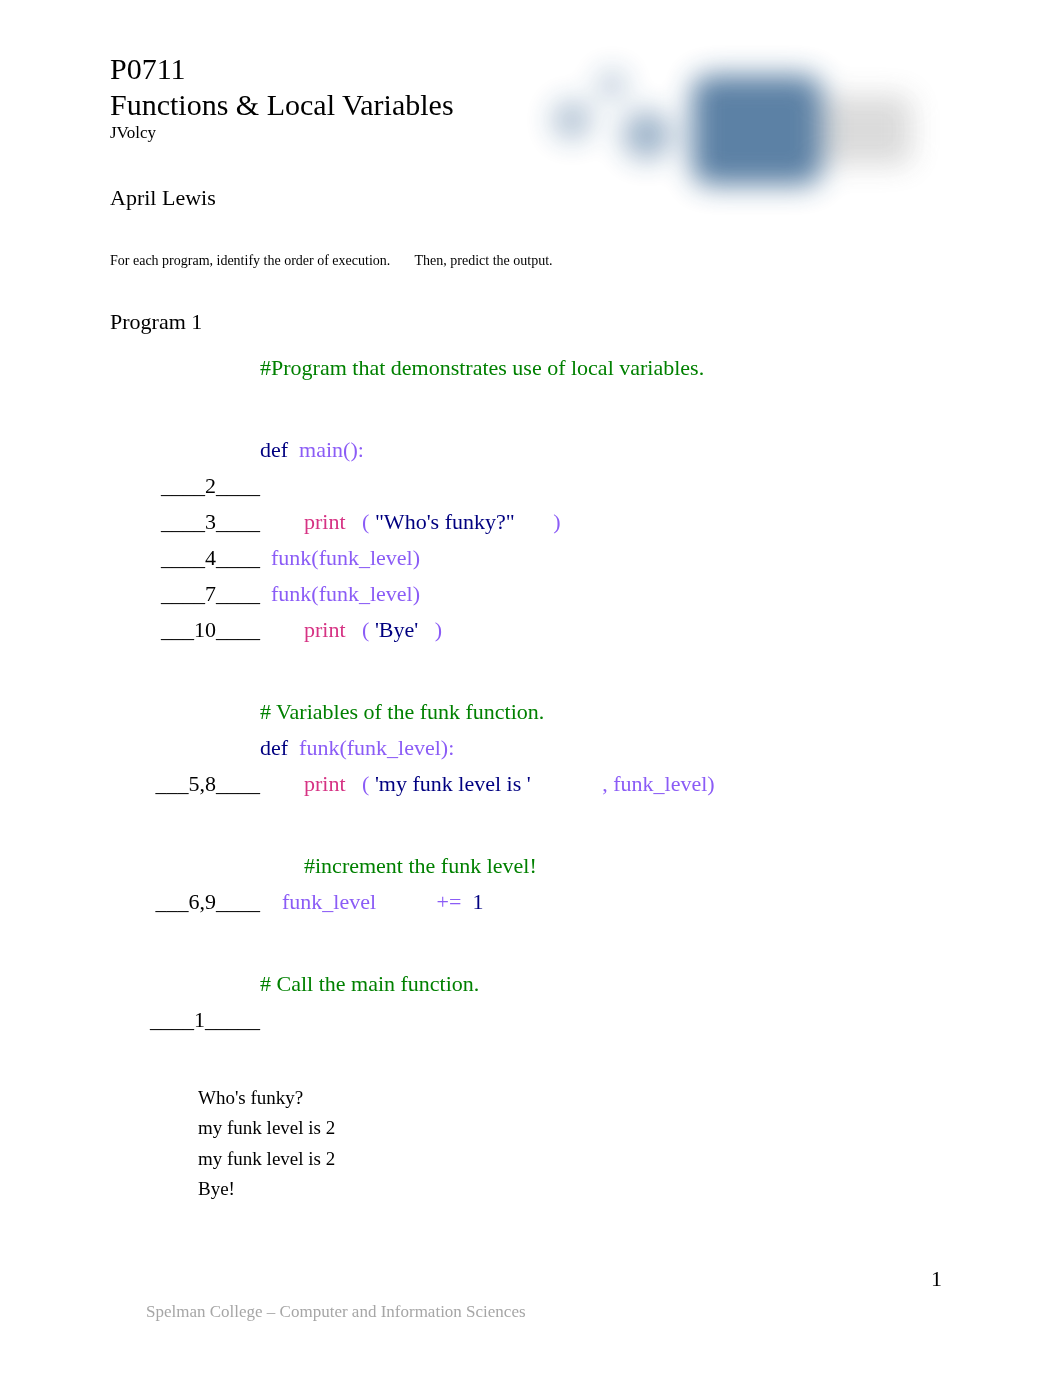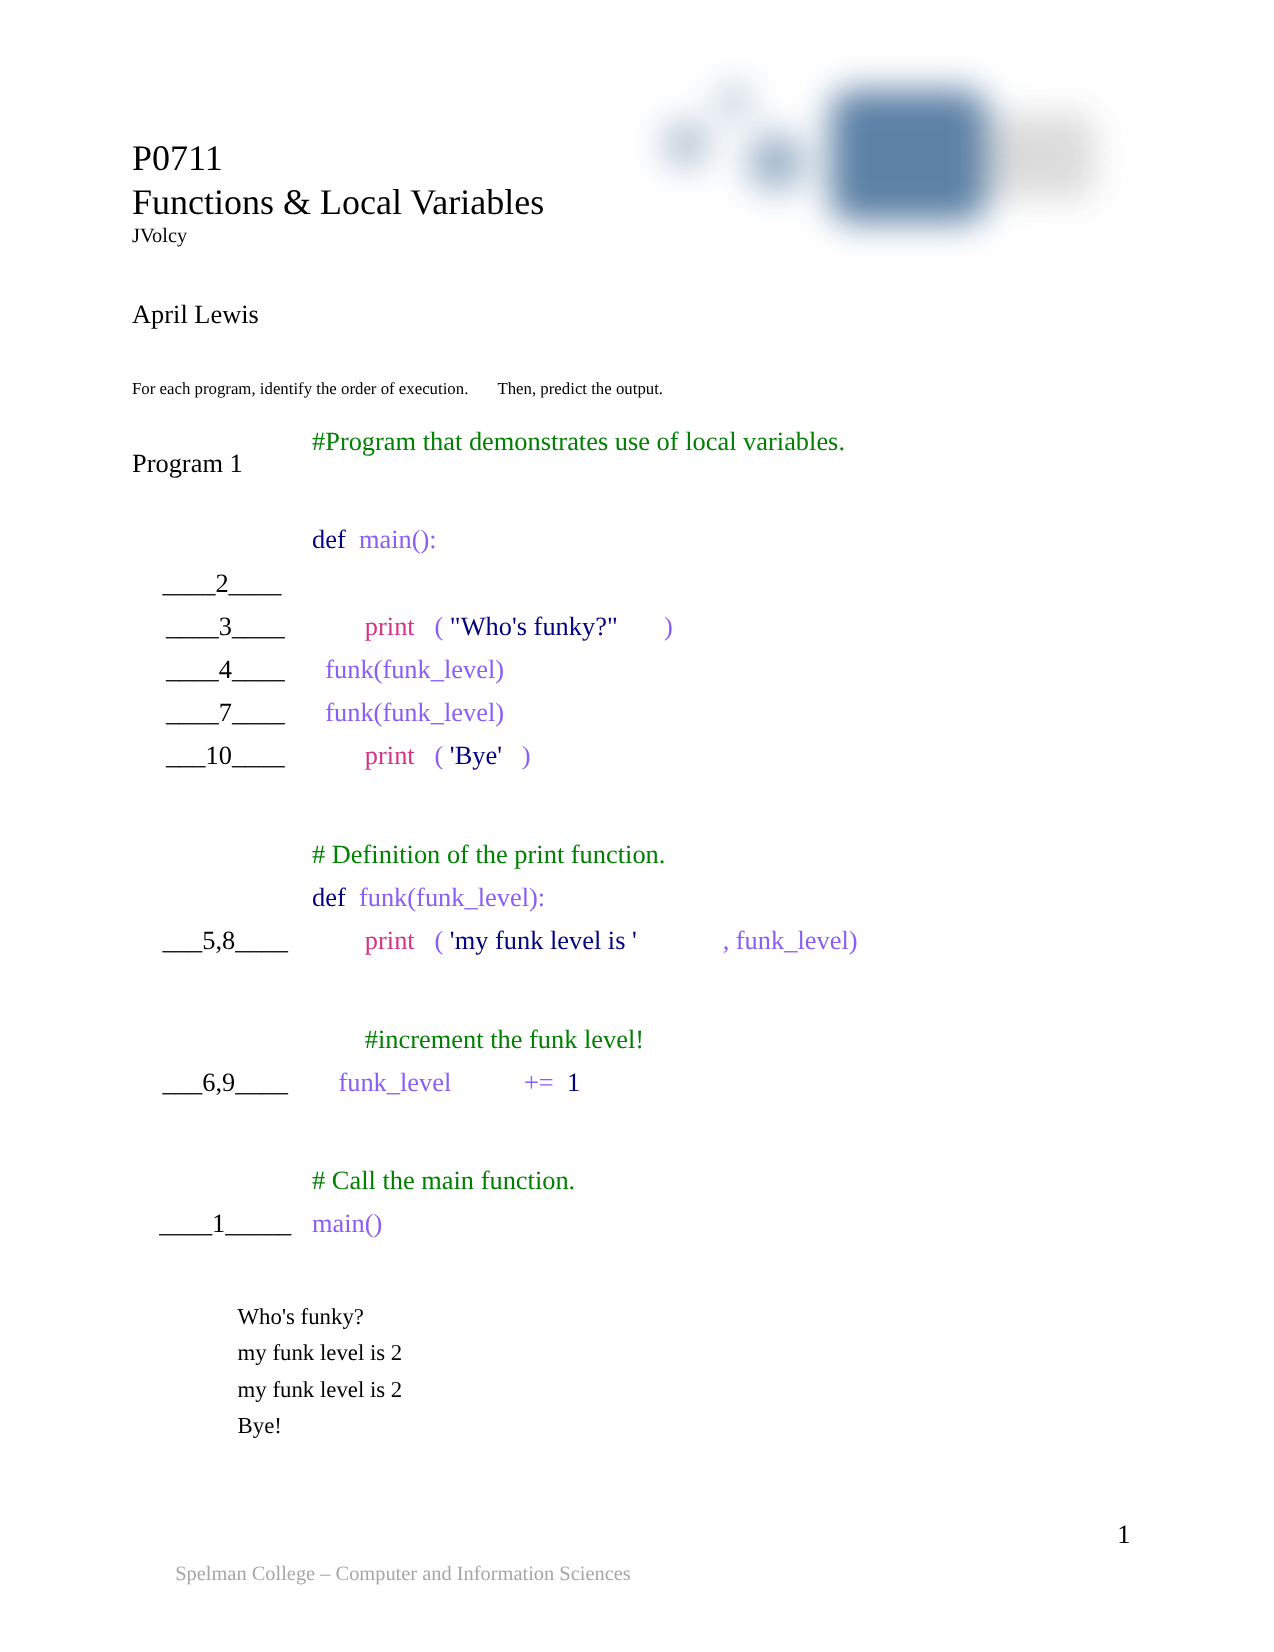--- a/index.html
+++ b/index.html
@@ -11,21 +11,21 @@
     background: #ffffff;
     font-family: "Times New Roman", Times, serif;
     color: #000000;
     position: relative;
   }
   .page {
     position: relative;
     width: 1062px;
     height: 1377px;
     box-sizing: border-box;
-    padding: 115px 110px 0 110px;
+    padding: 51px 110px 0 110px;
   }
   .logo-blur {
     position: absolute;
     top: 70px;
     right: 150px;
     width: 370px;
     height: 130px;
     filter: blur(14px);
     opacity: 0.9;
     pointer-events: none;
@@ -74,21 +74,21 @@
   }
   .code-row {
     display: flex;
     align-items: baseline;
     min-height: 36px;
   }
   .order-col {
     width: 150px;
     flex-shrink: 0;
     font-size: 22px;
-    text-align: center;
+    text-align: right;
     white-space: pre;
   }
   .code-col {
     flex: 1;
     white-space: pre;
     font-size: 22px;
     font-family: "Times New Roman", Times, serif;
   }
   .tok-comment { color: #008000; }
   .tok-keyword { color: #000080; }
@@ -177,21 +177,21 @@
 
     <div class="code-row">
       <div class="order-col"> ___10____</div>
       <div class="code-col"><span class="tok-plain">        </span><span class="tok-print">print</span><span class="tok-plain">   ( </span><span class="tok-string">'Bye'</span><span class="tok-plain">   )</span></div>
     </div>
 
     <div class="spacer-lg"></div>
 
     <div class="code-row">
       <div class="order-col"></div>
-      <div class="code-col"><span class="tok-comment"># Definition of the print function.</span></div>
+      <div class="code-col"><span class="tok-comment"># Variables of the funk function.</span></div>
     </div>
 
     <div class="code-row">
       <div class="order-col"></div>
       <div class="code-col"><span class="tok-keyword">def</span><span class="tok-plain"> </span><span class="tok-plain"> funk(funk_level):</span></div>
     </div>
 
     <div class="code-row">
       <div class="order-col"> ___5,8____</div>
       <div class="code-col"><span class="tok-plain">        </span><span class="tok-print">print</span><span class="tok-plain">   ( </span><span class="tok-string">'my funk level is '</span><span class="tok-plain">             , funk_level)</span></div>
@@ -211,21 +211,20 @@
 
     <div class="spacer-lg"></div>
 
     <div class="code-row">
       <div class="order-col"></div>
       <div class="code-col"><span class="tok-comment"># Call the main function.</span></div>
     </div>
 
     <div class="code-row">
       <div class="order-col"> ____1_____</div>
-      <div class="code-col"><span class="tok-plain">main()</span></div>
     </div>
 
     <div class="output-block">
       <div>Who's funky?</div>
       <div>my funk level is 2</div>
       <div>my funk level is 2</div>
       <div>Bye!</div>
     </div>
 
   </div>

